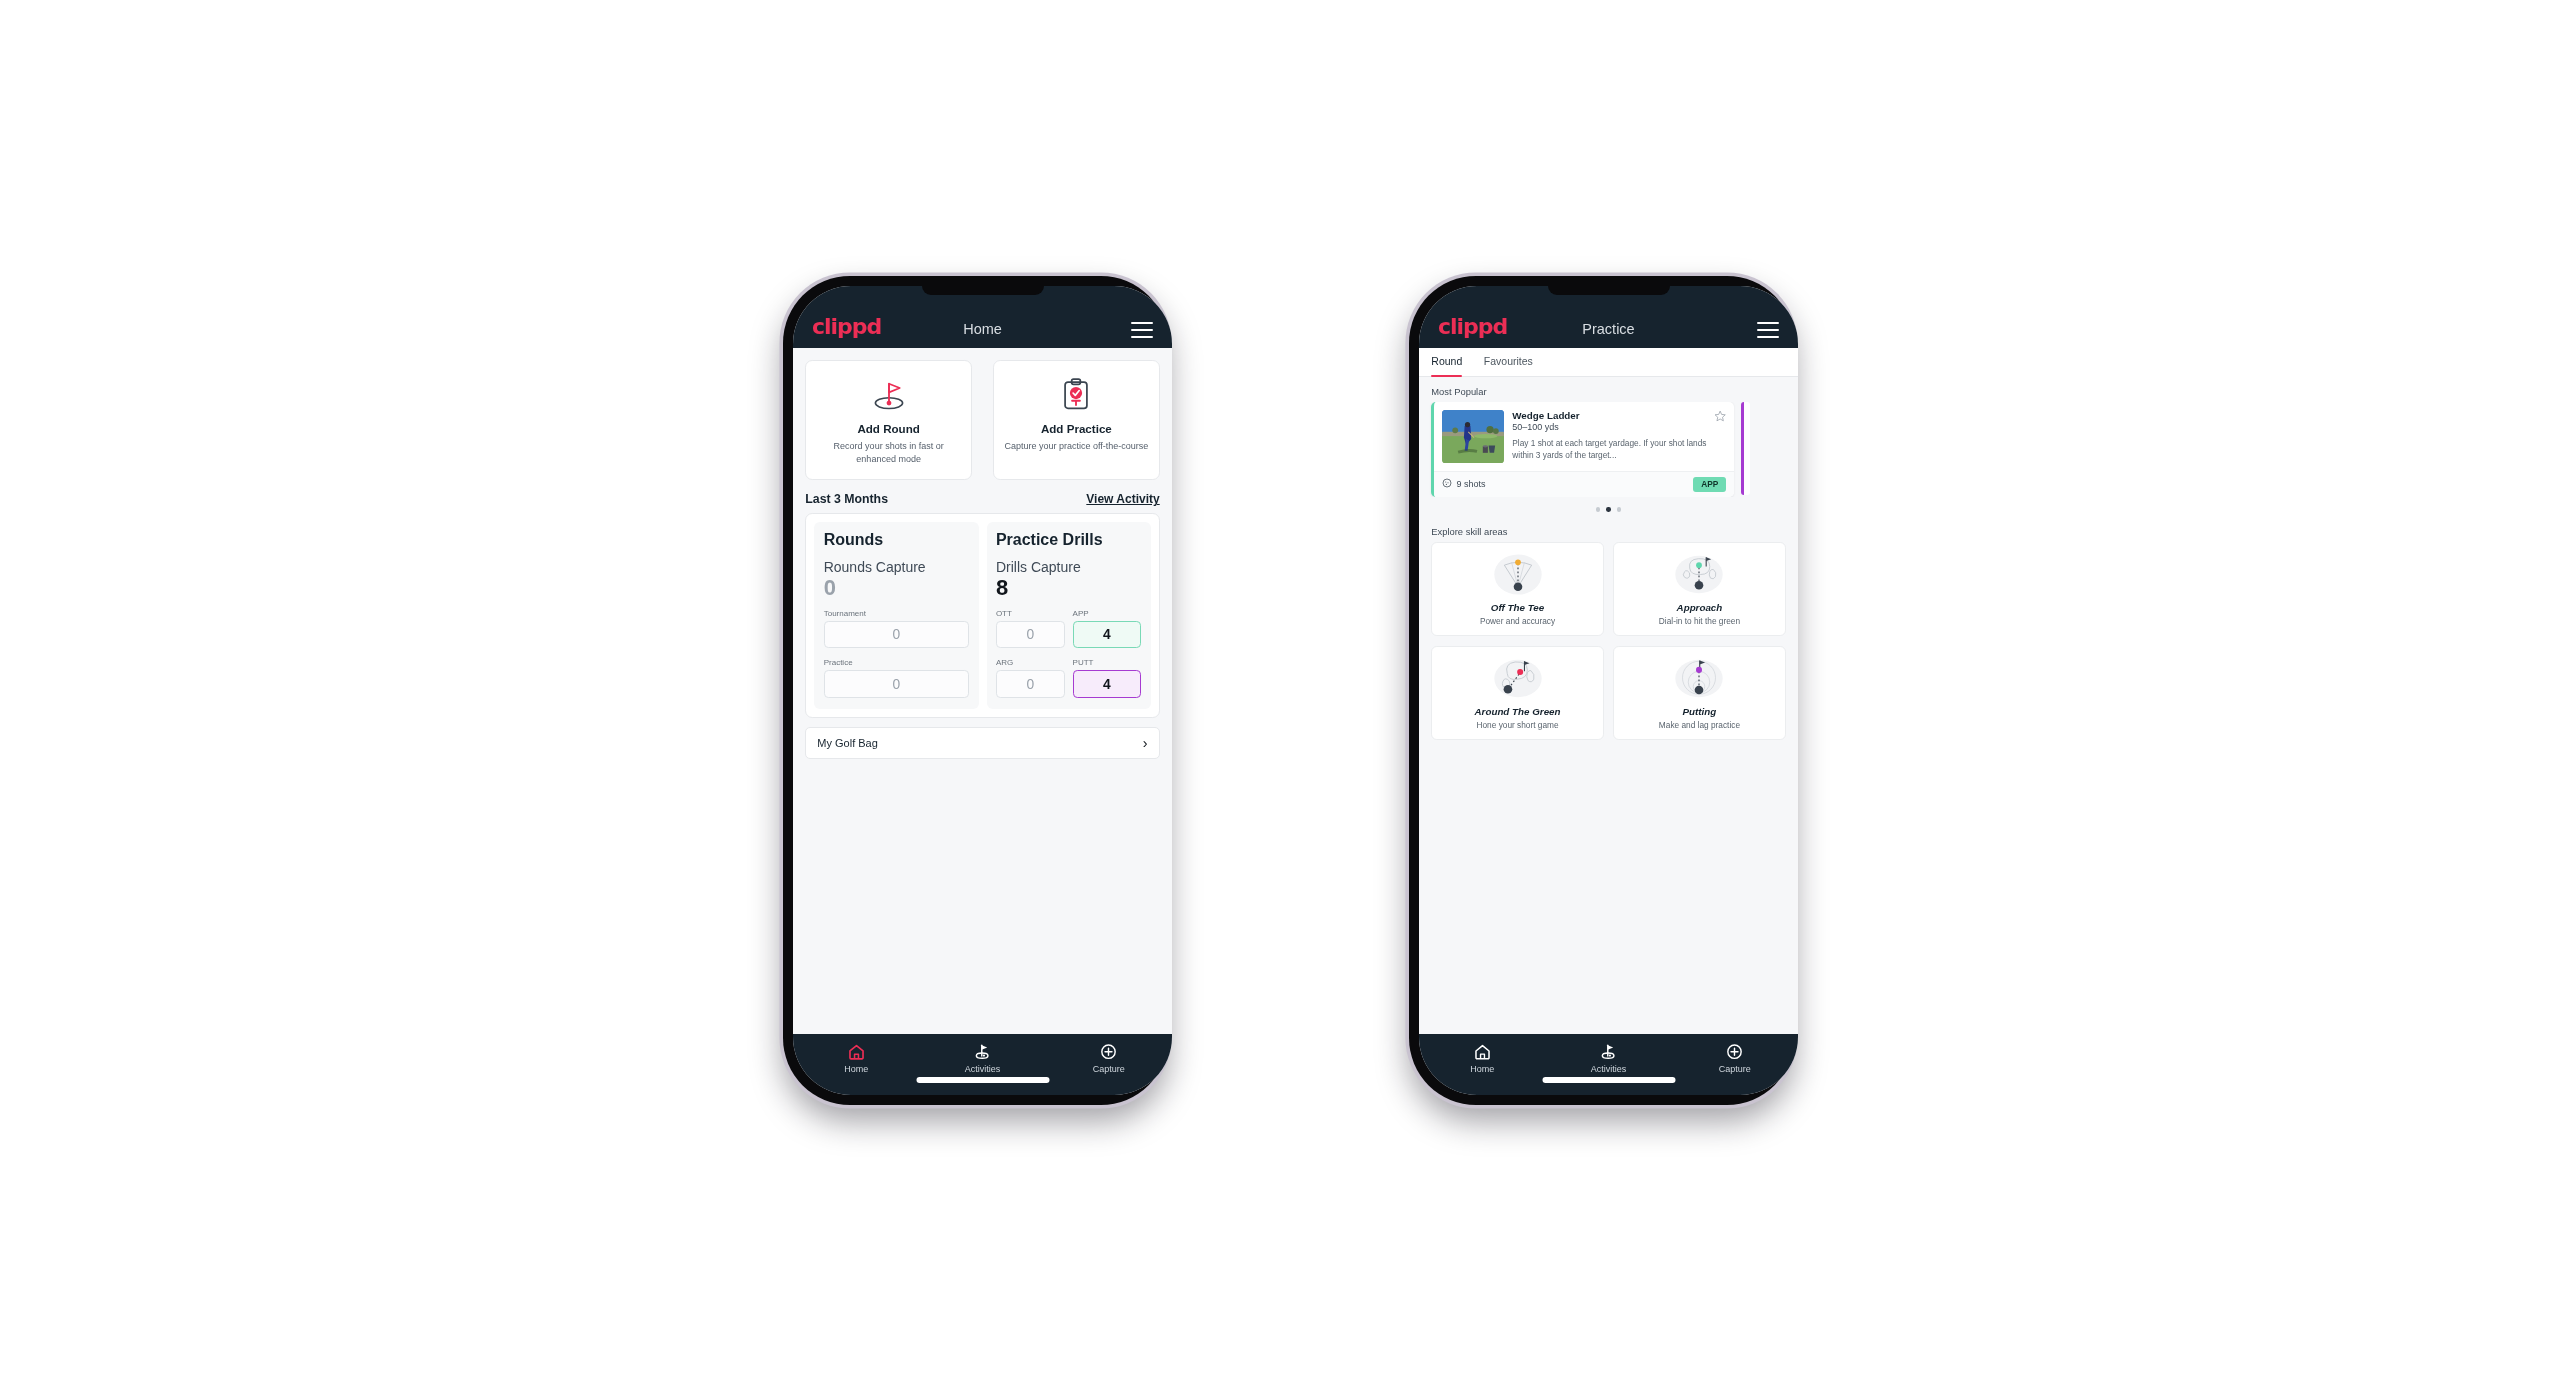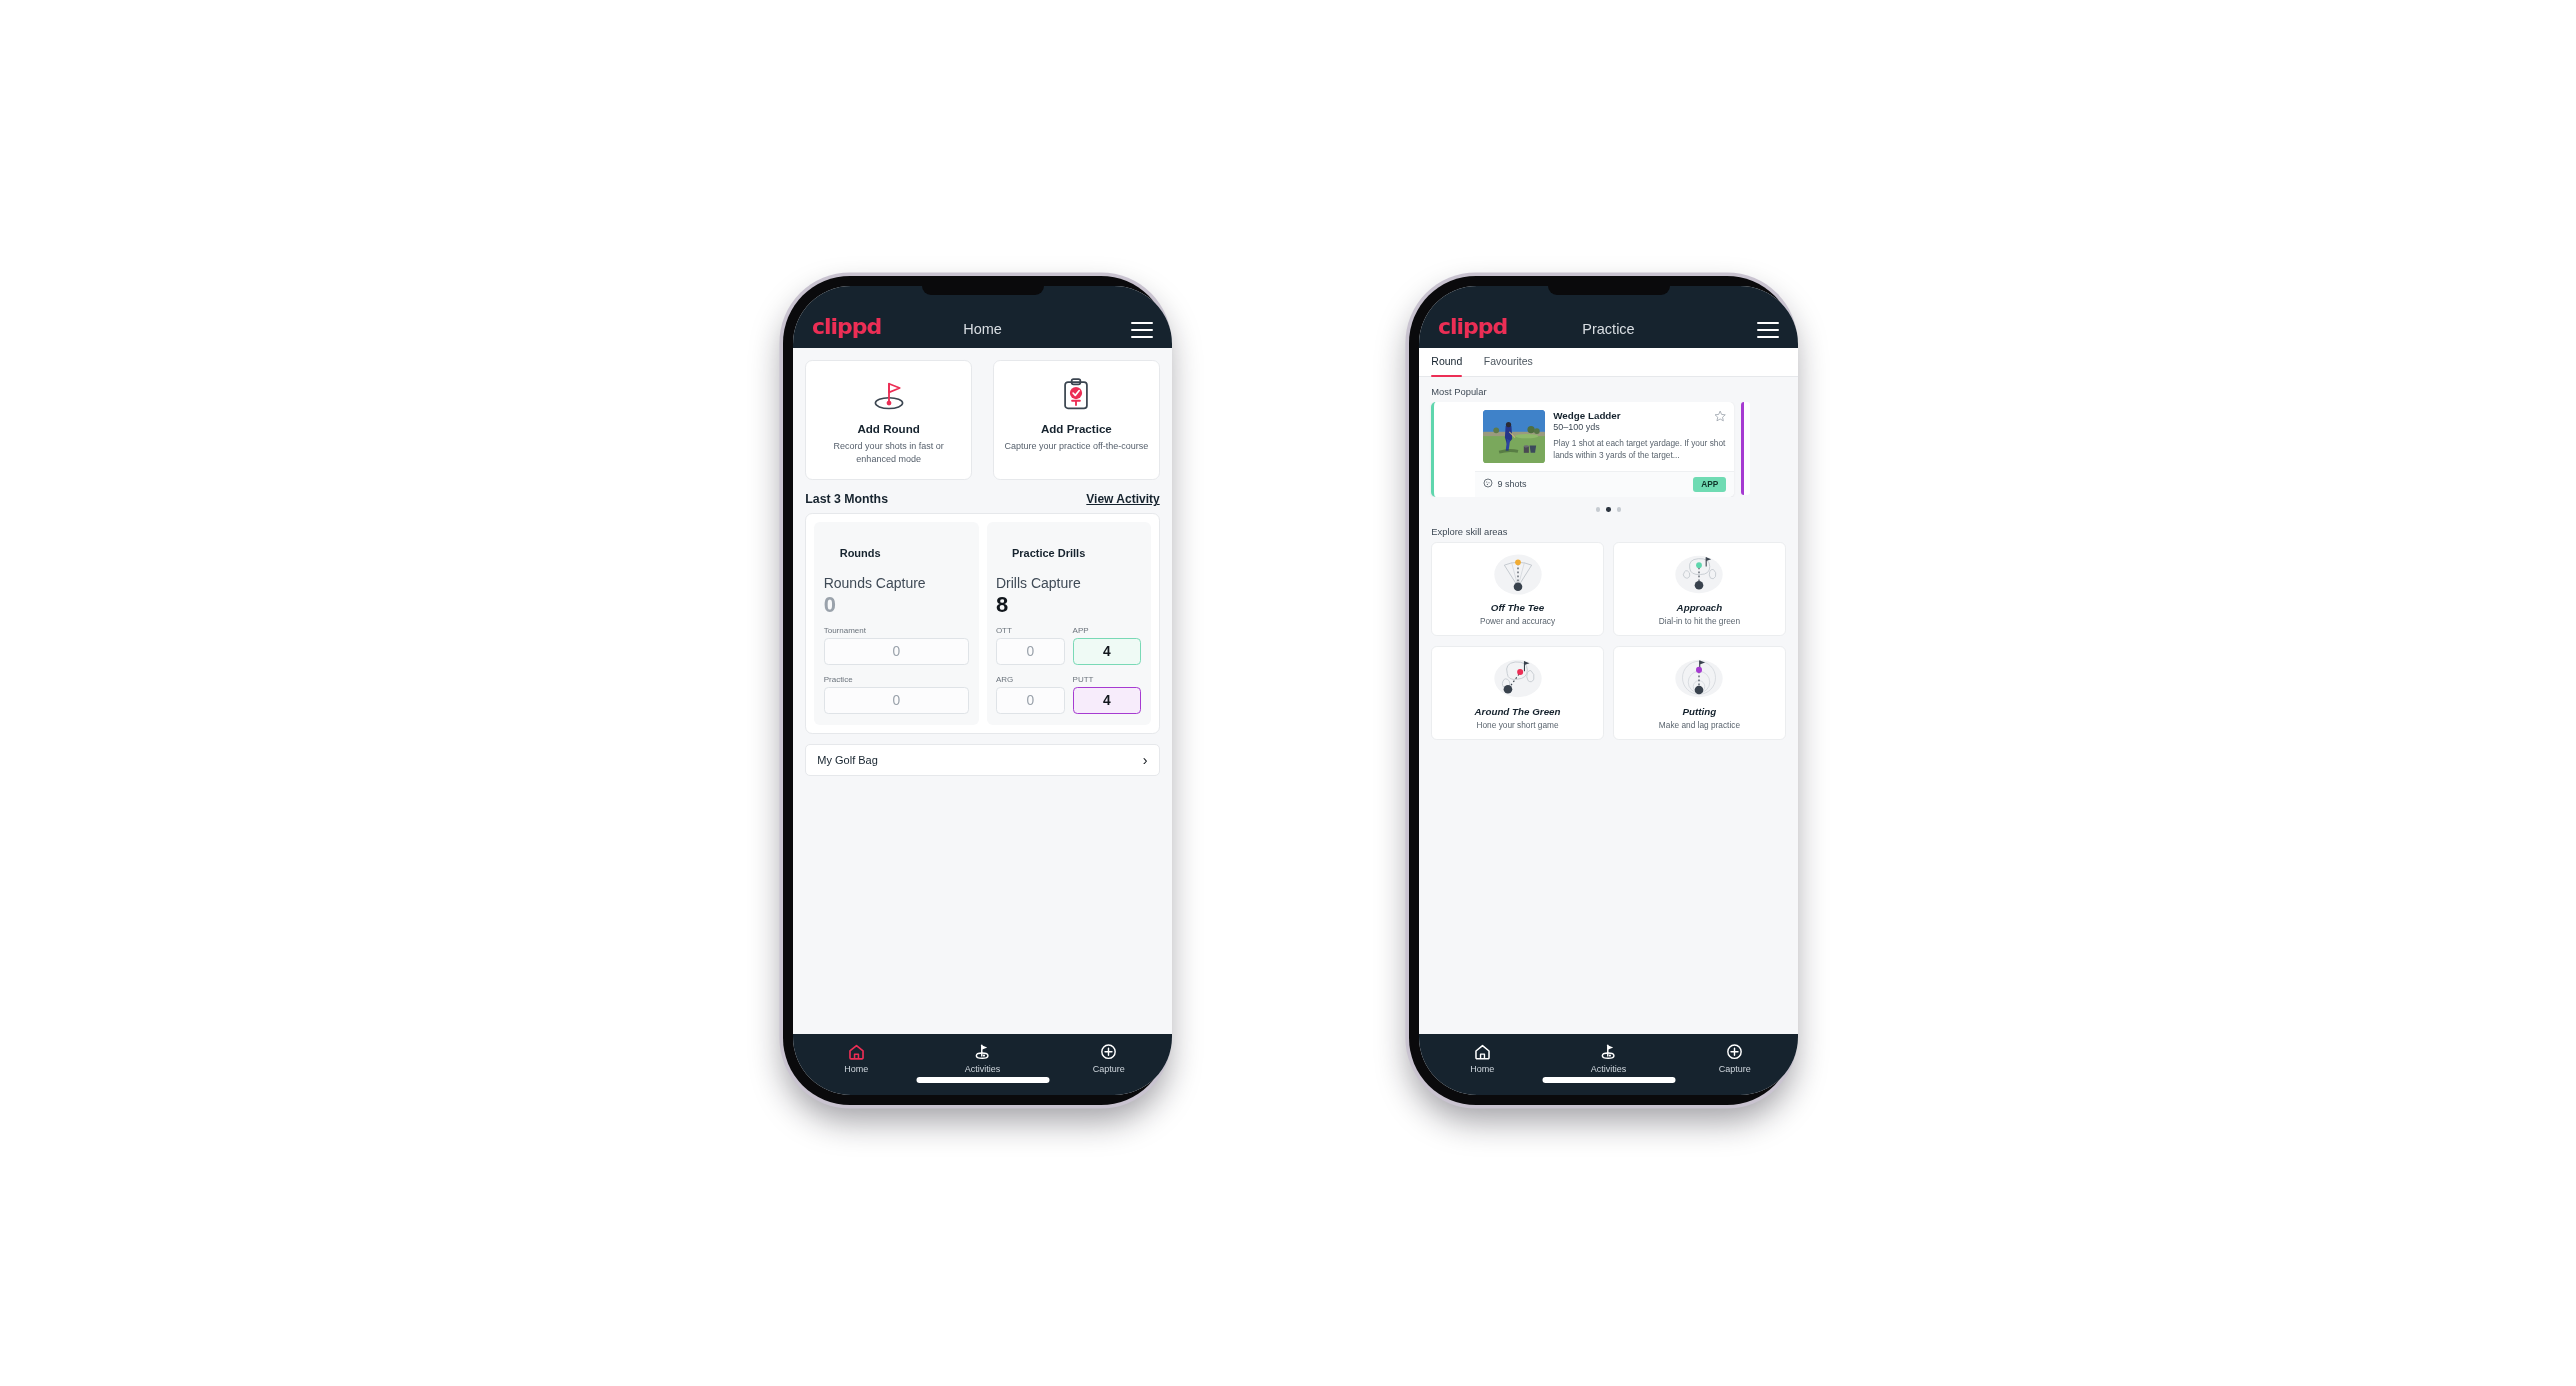--- a/index.html
+++ b/index.html
@@ -184,22 +184,22 @@
     box-sizing: border-box;
   }
   .stats-col {
     flex: 1 1 0;
     background: #f7f8f9;
     border-radius: 5.8px;
     padding: 9.4px 9.4px 11px 9.4px;
     box-sizing: border-box;
   }
   .stats-col h4 {
-    margin: 16px;
-    font-size: 11px;
+    margin: 0;
+    font-size: 16px;
     font-weight: 700;
     color: #16232e;
   }
   .stats-caplabel {
     margin-top: 9.4px;
     font-size: 14px;
     color: #3f4a56;
   }
   .stats-bignum {
     margin-top: 1.4px;
@@ -326,21 +326,20 @@
     overflow: hidden;
   }
   .drill-card {
     flex: 0 0 303px;
     background: #ffffff;
     border-radius: 5px;
     border-left: 3.6px solid #5fd6ad;
     overflow: hidden;
     box-shadow: 0 0.7px 2.2px rgba(16,24,40,0.08);
     box-sizing: border-box;
-    padding-left: 41px;
   }
   .drill-top { display: flex; padding: 7.2px 8px 8px 8px; gap: 8px; }
   .drill-thumb {
     flex: 0 0 62px;
     height: 53px;
     border-radius: 3.6px;
     overflow: hidden;
     position: relative;
     background: linear-gradient(#2f6fc0 0%, #4e95d8 44%, #6fa85f 46%, #87b96a 100%);
   }

